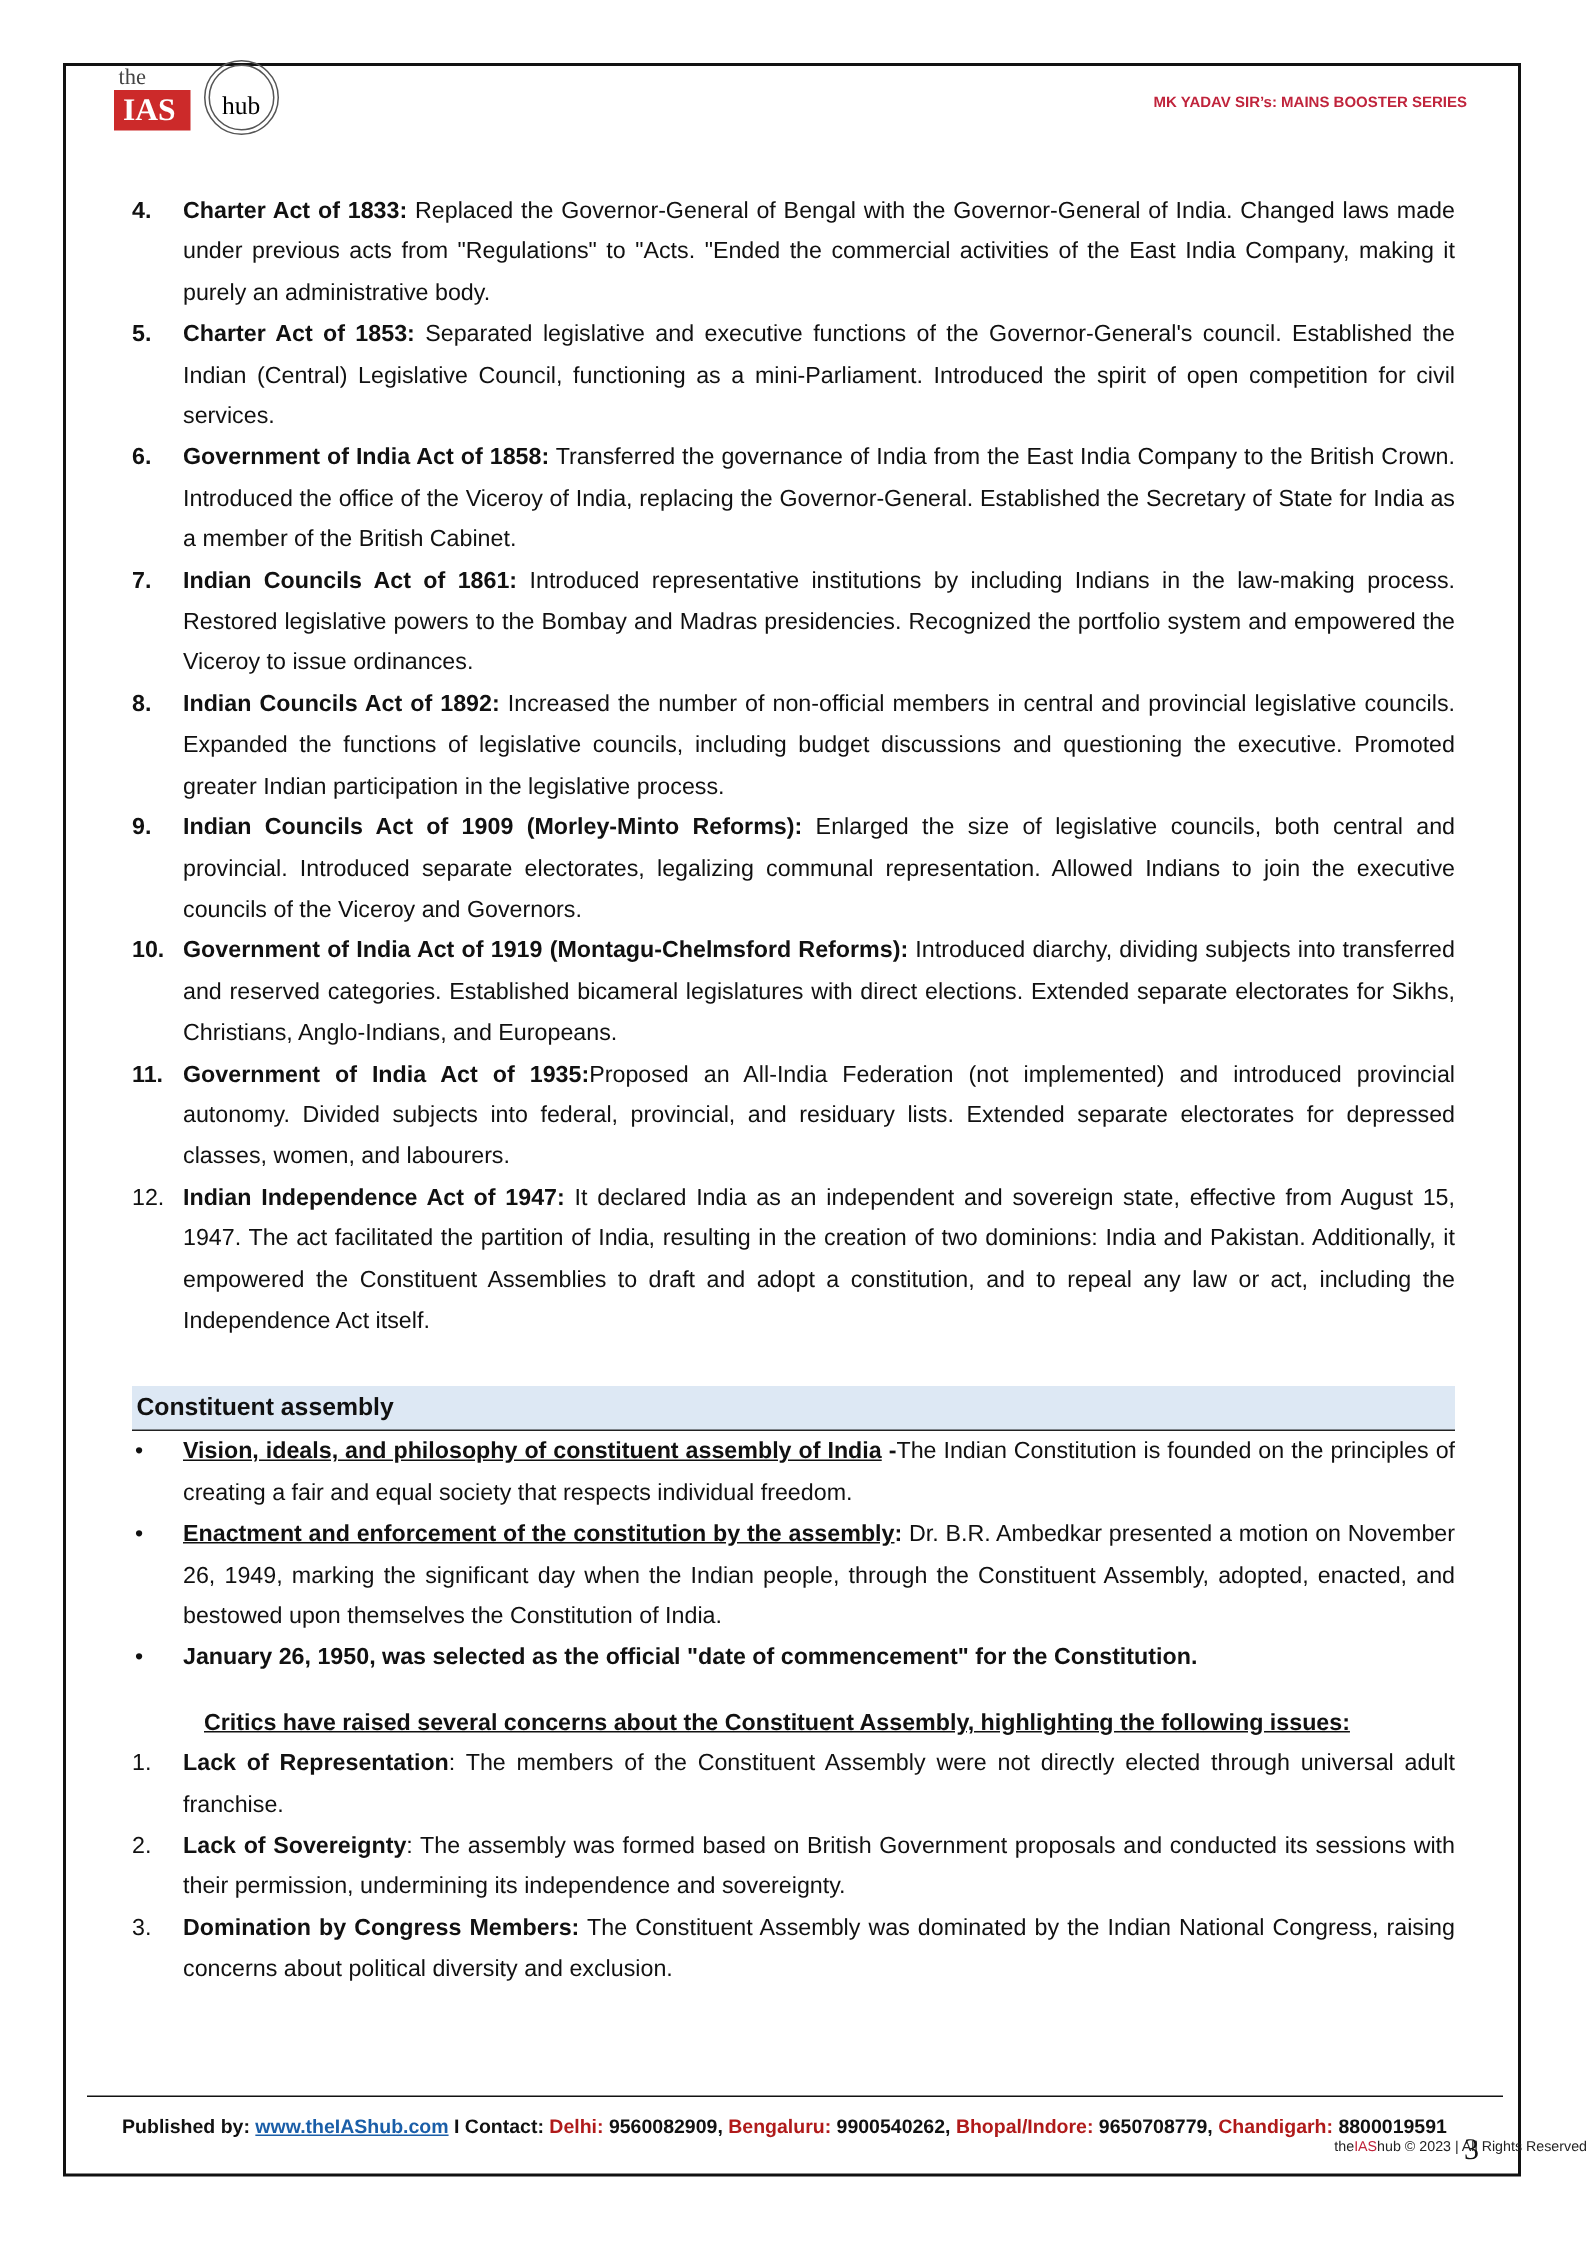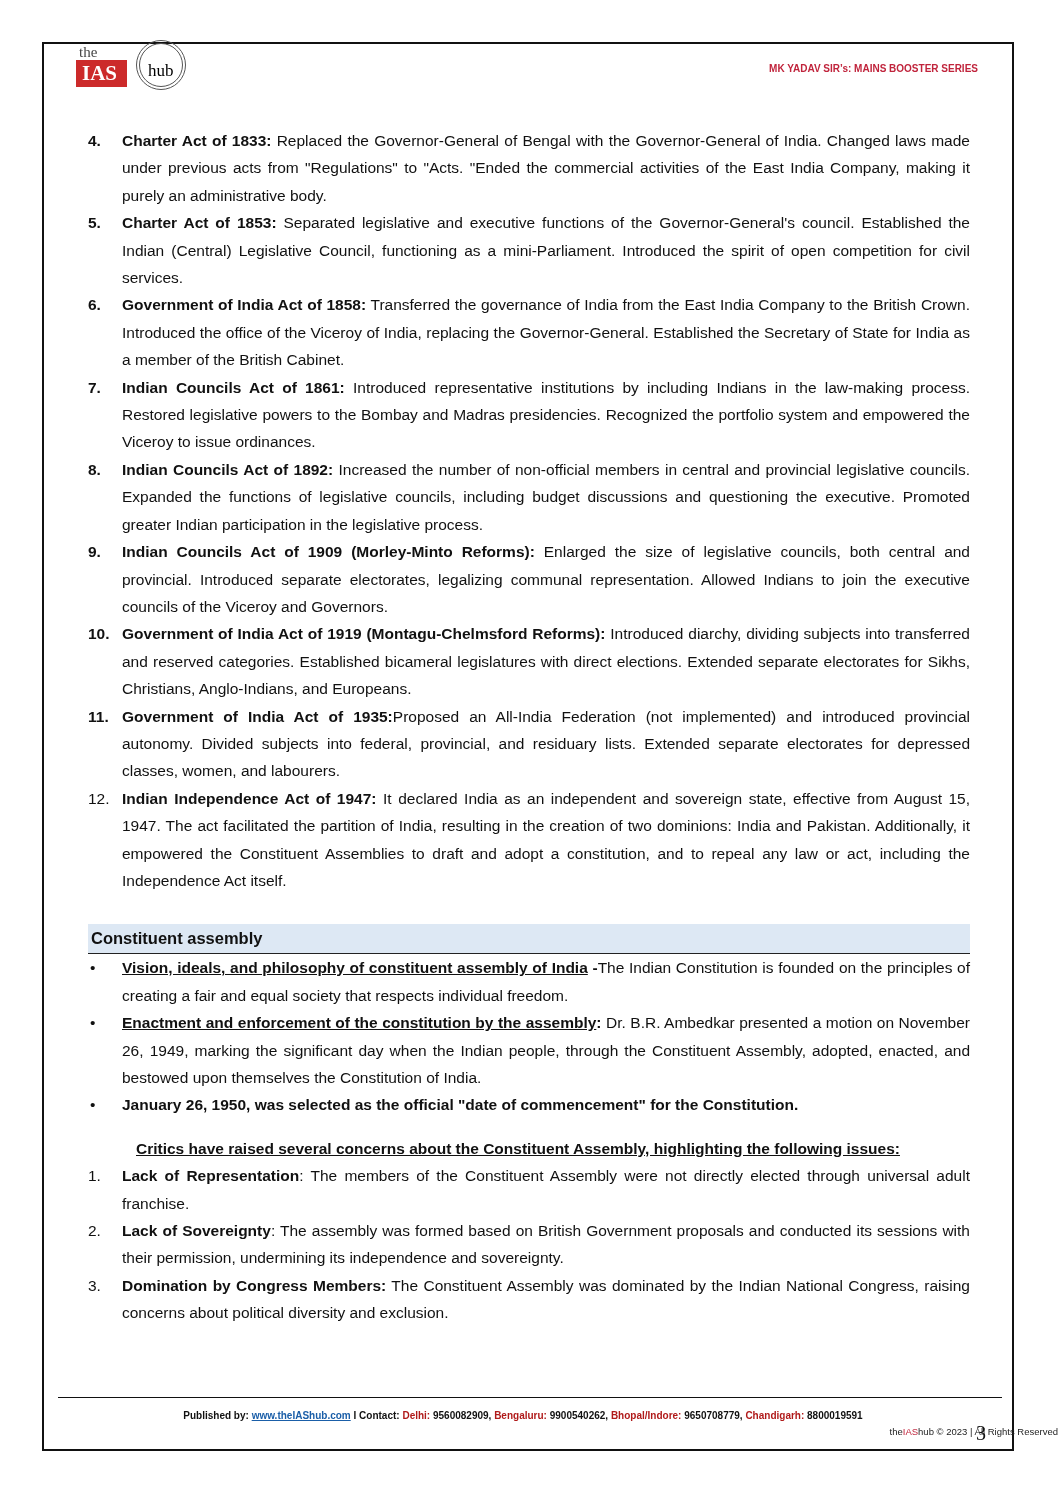--- a/index.html
+++ b/index.html
@@ -24,21 +24,21 @@
   ol.crit .num { font-weight: normal; }
   b { font-weight: bold; }
   .section-head { margin-top: 30px; background: #dde8f4; border-bottom: 1px solid #222; font-weight: bold;
                   font-size: 16.5px; padding: 0 3px; line-height: 29px; }
   ul.bul { list-style: none; margin: 0; padding: 0; }
   ul.bul li { position: relative; padding-left: 34px; text-align: justify; }
   ul.bul .dot { position: absolute; left: 2px; top: 0; }
   .u { text-decoration: underline; font-weight: bold; }
   .crit-head { margin-top: 16px; font-weight: bold; text-decoration: underline; margin-left: 48px; }
   .footline { position: absolute; left: 58px; top: 1397px; width: 944px; border-top: 1.5px solid #111; }
-  .foot1 { position: absolute; left: 0; width: 1046px; top: 1410px; text-align: center; font-size: 10px; font-weight: bold; }
+  .foot1 { position: absolute; left: 0; width: 1046px; top: 1410px; text-align: center; font-size: 13px; font-weight: bold; }
   .foot1 a { color: #1a5ea8; text-decoration: underline; }
   .red { color: #b01a1a; }
   .foot2 { position: absolute; left: 0; width: 1058px; top: 1426px; text-align: right; font-size: 9.5px; color: #222; }
   .foot2 .ias-red { color: #c0243c; }
   .pagenum { position: absolute; left: 976px; top: 1422px; font-family: "Liberation Serif", serif; font-size: 20px; }
 </style>
 </head>
 <body>
 
 <div class="page-frame"></div>

